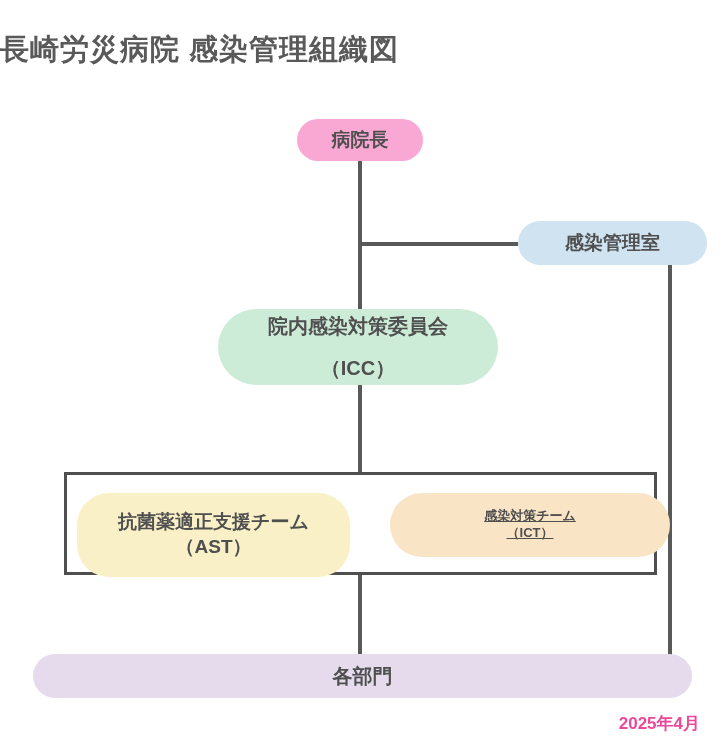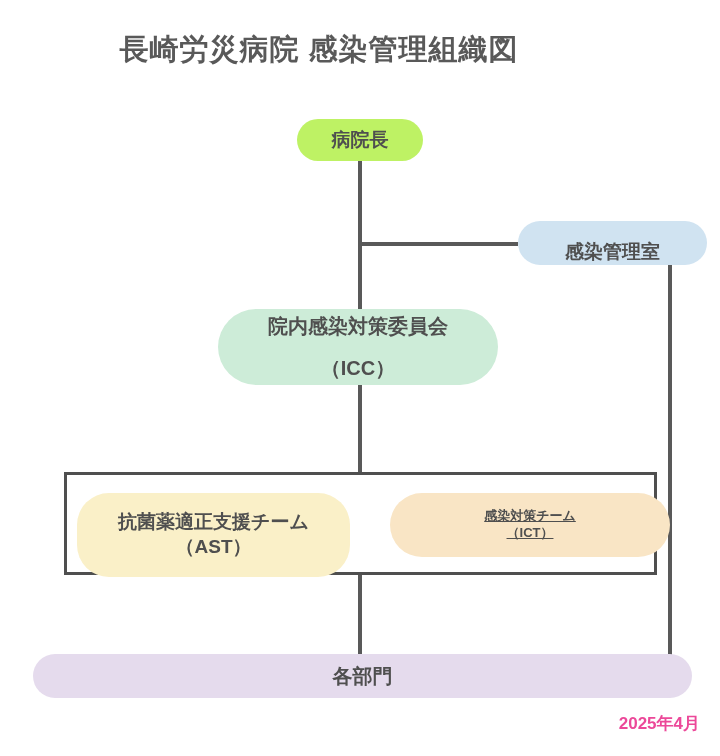--- a/index.html
+++ b/index.html
@@ -14,26 +14,24 @@
     height: 756px;
     background: #ffffff;
     overflow: hidden;
     color: #4f4f4f;
   }
   .title {
     position: absolute;
     top: 30px;
     left: 0;
     width: 580px;
-    text-align: center;
     font-size: 29px;
     font-weight: bold;
     letter-spacing: 1px;
     color: #595959;
-    padding-left: 29px;
   }
   .pill {
     position: absolute;
     display: flex;
     flex-direction: column;
     align-items: center;
     justify-content: center;
     font-weight: bold;
     color: #4f4f4f;
     text-align: center;
@@ -78,25 +76,25 @@
   <div class="title">長崎労災病院 感染管理組織図</div>
 
   <div class="line line-director-down"></div>
   <div class="line line-branch-right"></div>
   <div class="line line-kanri-down"></div>
   <div class="line line-icc-down"></div>
   <div class="line line-frame-down"></div>
 
   <div class="team-frame"></div>
 
-  <div class="pill pill-director" style="background-color: #bef264;">
+  <div class="pill pill-director" style="background-color: #f9a8d4;">
     <span>病院長</span>
   </div>
 
-  <div class="pill pill-kanri" style="background-color: rgb(208, 227, 241); justify-content: flex-end;">
+  <div class="pill pill-kanri" style="background-color: rgb(208, 227, 241);">
     <span>感染管理室</span>
   </div>
 
   <div class="pill pill-icc" style="background-color: rgb(205, 236, 216);">
     <span>院内感染対策委員会</span>
     <span>（ICC）</span>
   </div>
 
   <div class="pill pill-ast" style="background-color: rgb(250, 240, 200);">
     <span>抗菌薬適正支援チーム</span>

